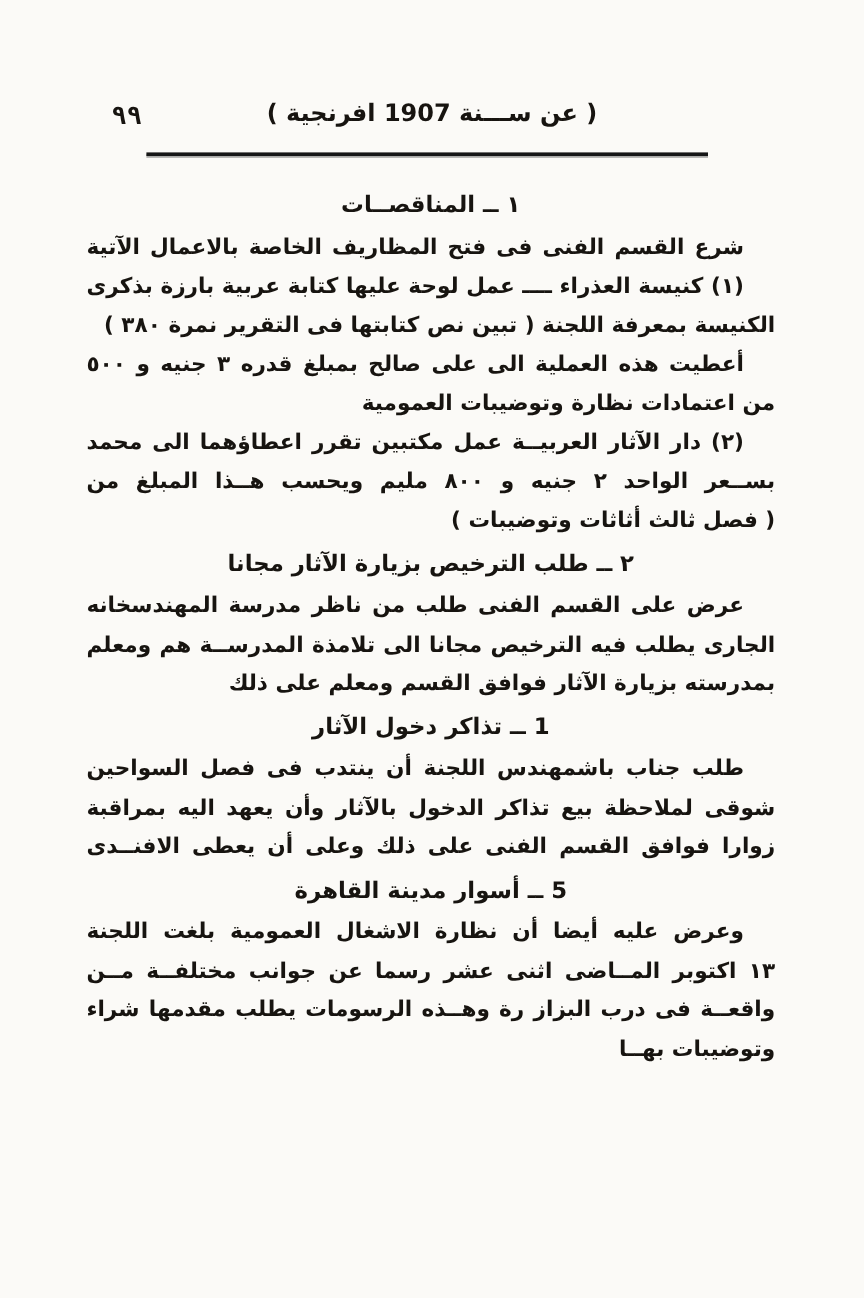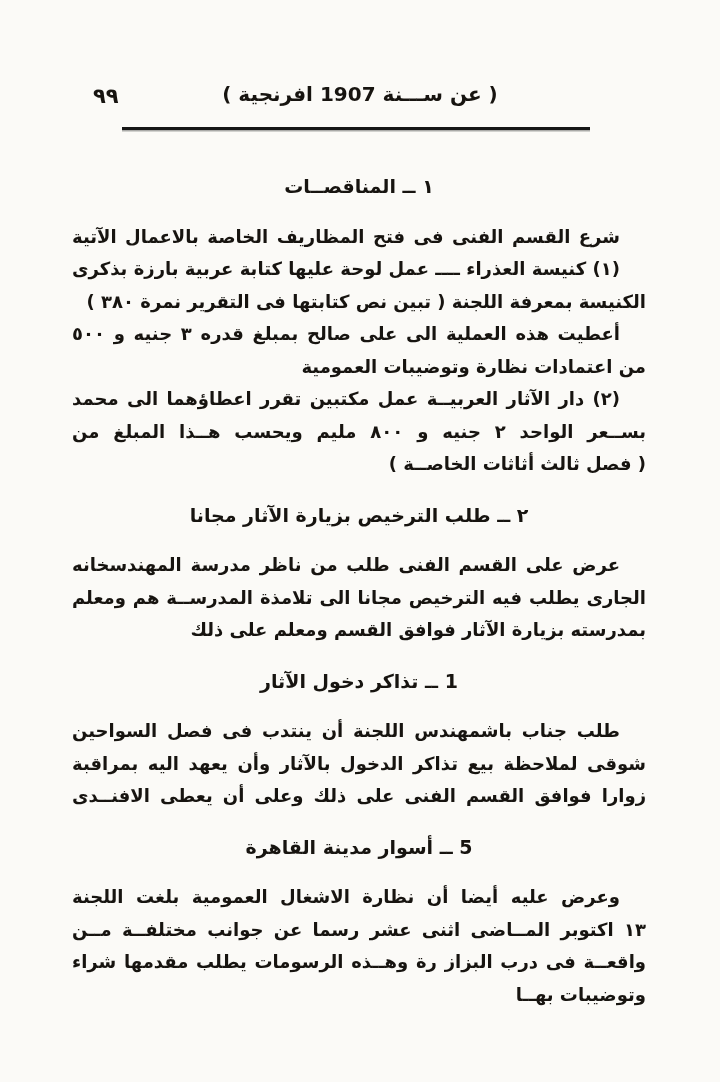--- a/index.html
+++ b/index.html
@@ -19,20 +19,21 @@
     position: absolute;
     inset: 0;
   }
   .page-number {
     position: absolute;
     top: 84px;
     left: 93px;
     font-size: 21px;
     font-weight: bold;
     letter-spacing: 1px;
+    font-family: Liberation Mono, monospace;
   }
   .header-title {
     position: absolute;
     top: 82px;
     left: 0;
     width: 100%;
     text-align: center;
     direction: rtl;
     font-size: 20px;
     font-weight: bold;
@@ -49,21 +50,21 @@
   .doc-body {
     position: absolute;
     top: 152px;
     right: 74px;
     left: 72px;
     direction: rtl;
   }
   .heading {
     height: 32.5px;
     line-height: 32.5px;
-    margin: 18px 0;
+    margin: 3px 0;
     text-align: center;
     font-size: 19px;
     font-weight: bold;
     overflow: hidden;
   }
   .line {
     height: 32.5px;
     line-height: 32.5px;
     font-size: 18px;
     font-weight: bold;
@@ -96,21 +97,21 @@
 
   <div class="doc-body">
       <div class="heading">١ ــ المناقصــات</div>
       <div class="line ji">شرع القسم الفنى فى فتح المظاريف الخاصة بالاعمال الآتية وقرر فيها مايأتى</div>
       <div class="line ji">(١) كنيسة العذراء ــــ عمل لوحة عليها كتابة عربية بارزة بذكرى اصلاح</div>
       <div class="line r">الكنيسة بمعرفة اللجنة ( تبين نص كتابتها فى التقرير نمرة ٣٨٠ )</div>
       <div class="line ji">أعطيت هذه العملية الى على صالح بمبلغ قدره ٣ جنيه و ٥٠٠ مليم يحتسب</div>
       <div class="line r">من اعتمادات نظارة وتوضيبات العمومية</div>
       <div class="line ji">(٢) دار الآثار العربيــة عمل مكتبين تقرر اعطاؤهما الى محمد ميسور النجار</div>
       <div class="line j">بســعر الواحد ٢ جنيه و ٨٠٠ مليم ويحسب هــذا المبلغ من الميزانيــة اللجنة</div>
-      <div class="line r">( فصل ثالث أثاثات الخاصــة )</div>
+      <div class="line r">( فصل ثالث أثاثات وتوضيبات )</div>
       <div class="heading">٢ ــ طلب الترخيص بزيارة الآثار مجانا</div>
       <div class="line ji">عرض على القسم الفنى طلب من ناظر مدرسة المهندسخانه تاريخه ١٧ نوفبر</div>
       <div class="line j">الجارى يطلب فيه الترخيص مجانا الى تلامذة المدرســة هم ومعلم فــن المعمار</div>
       <div class="line r">بمدرسته بزيارة الآثار فوافق القسم ومعلم على ذلك</div>
       <div class="heading">1 ــ تذاكر دخول الآثار</div>
       <div class="line ji">طلب جناب باشمهندس اللجنة أن ينتدب فى فصل السواحين محمد أفندى</div>
       <div class="line j">شوقى لملاحظة بيع تذاكر الدخول بالآثار وأن يعهد اليه بمراقبة الجوامع الاكثر</div>
       <div class="line j">زوارا فوافق القسم الفنى على ذلك وعلى أن يعطى الافنــدى المذكور ٢ جنيه</div>
       <div class="heading">5 ــ أسوار مدينة القاهرة</div>
       <div class="line ji">وعرض عليه أيضا أن نظارة الاشغال العمومية بلغت اللجنة بخطابها المؤرخ</div>

